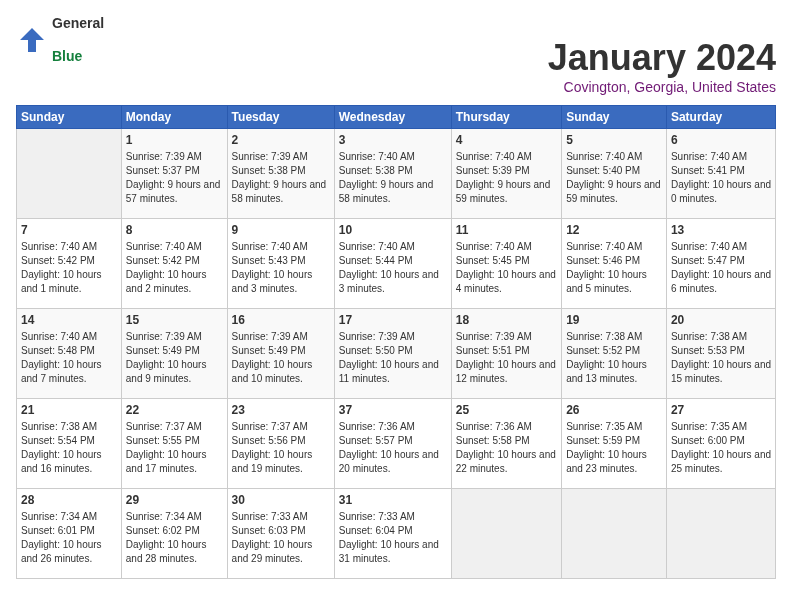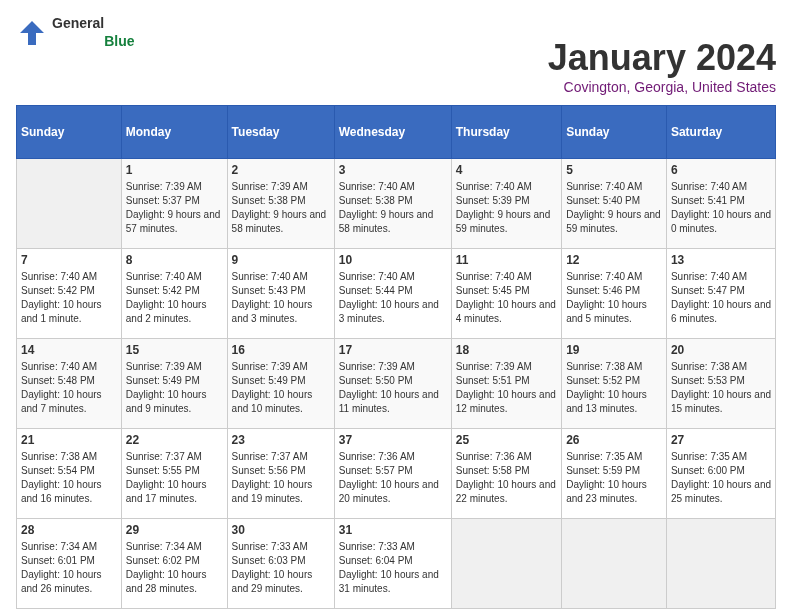--- a/index.html
+++ b/index.html
@@ -16,21 +16,21 @@
       align-items: flex-start;
       margin-bottom: 10px;
     }
     .logo {
       display: flex;
       align-items: center;
       gap: 4px;
     }
     .logo-text {
       display: flex;
-      flex-direction: row;
+      flex-direction: column;
       font-size: 14px;
       font-weight: bold;
       color: #333;
       line-height: 1.1;
     }
     .logo-text span:first-child { color: #333; }
     .logo-text span:last-child { color: #15803d; margin-top: 18px; }
     .logo-icon {
       width: 32px;
       height: 32px;
@@ -50,21 +50,21 @@
       color: #701a75;
     }
     table {
       width: 100%;
       border-collapse: collapse;
       font-size: 11px;
     }
     thead tr th {
       background-color: #3a6bbf;
       color: #fff;
-      padding: 19px 4px;
+      padding: 4px 4px;
       text-align: left;
       font-size: 12px;
       font-weight: bold;
       border: 1px solid #2a5aaf;
     }
     tbody tr td {
       border: 1px solid #ccc;
       padding: 4px;
       vertical-align: top;
       min-height: 80px;

